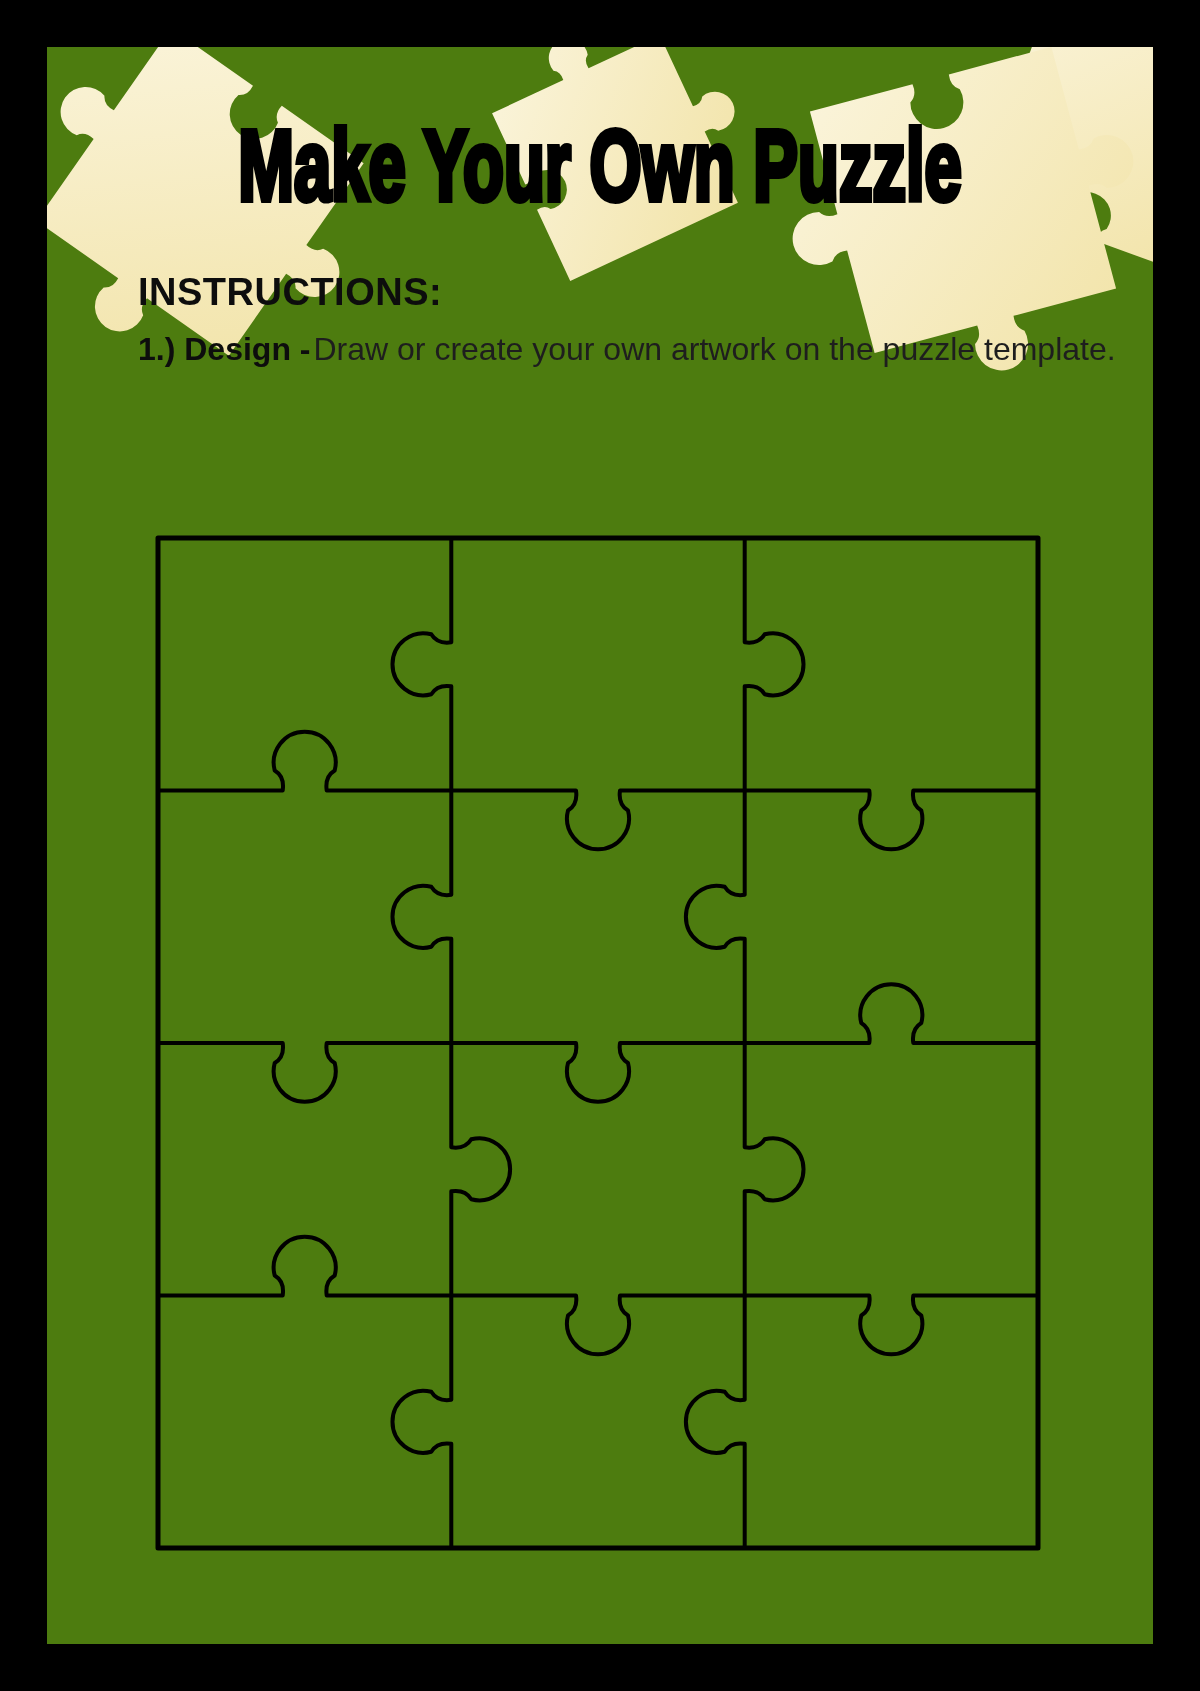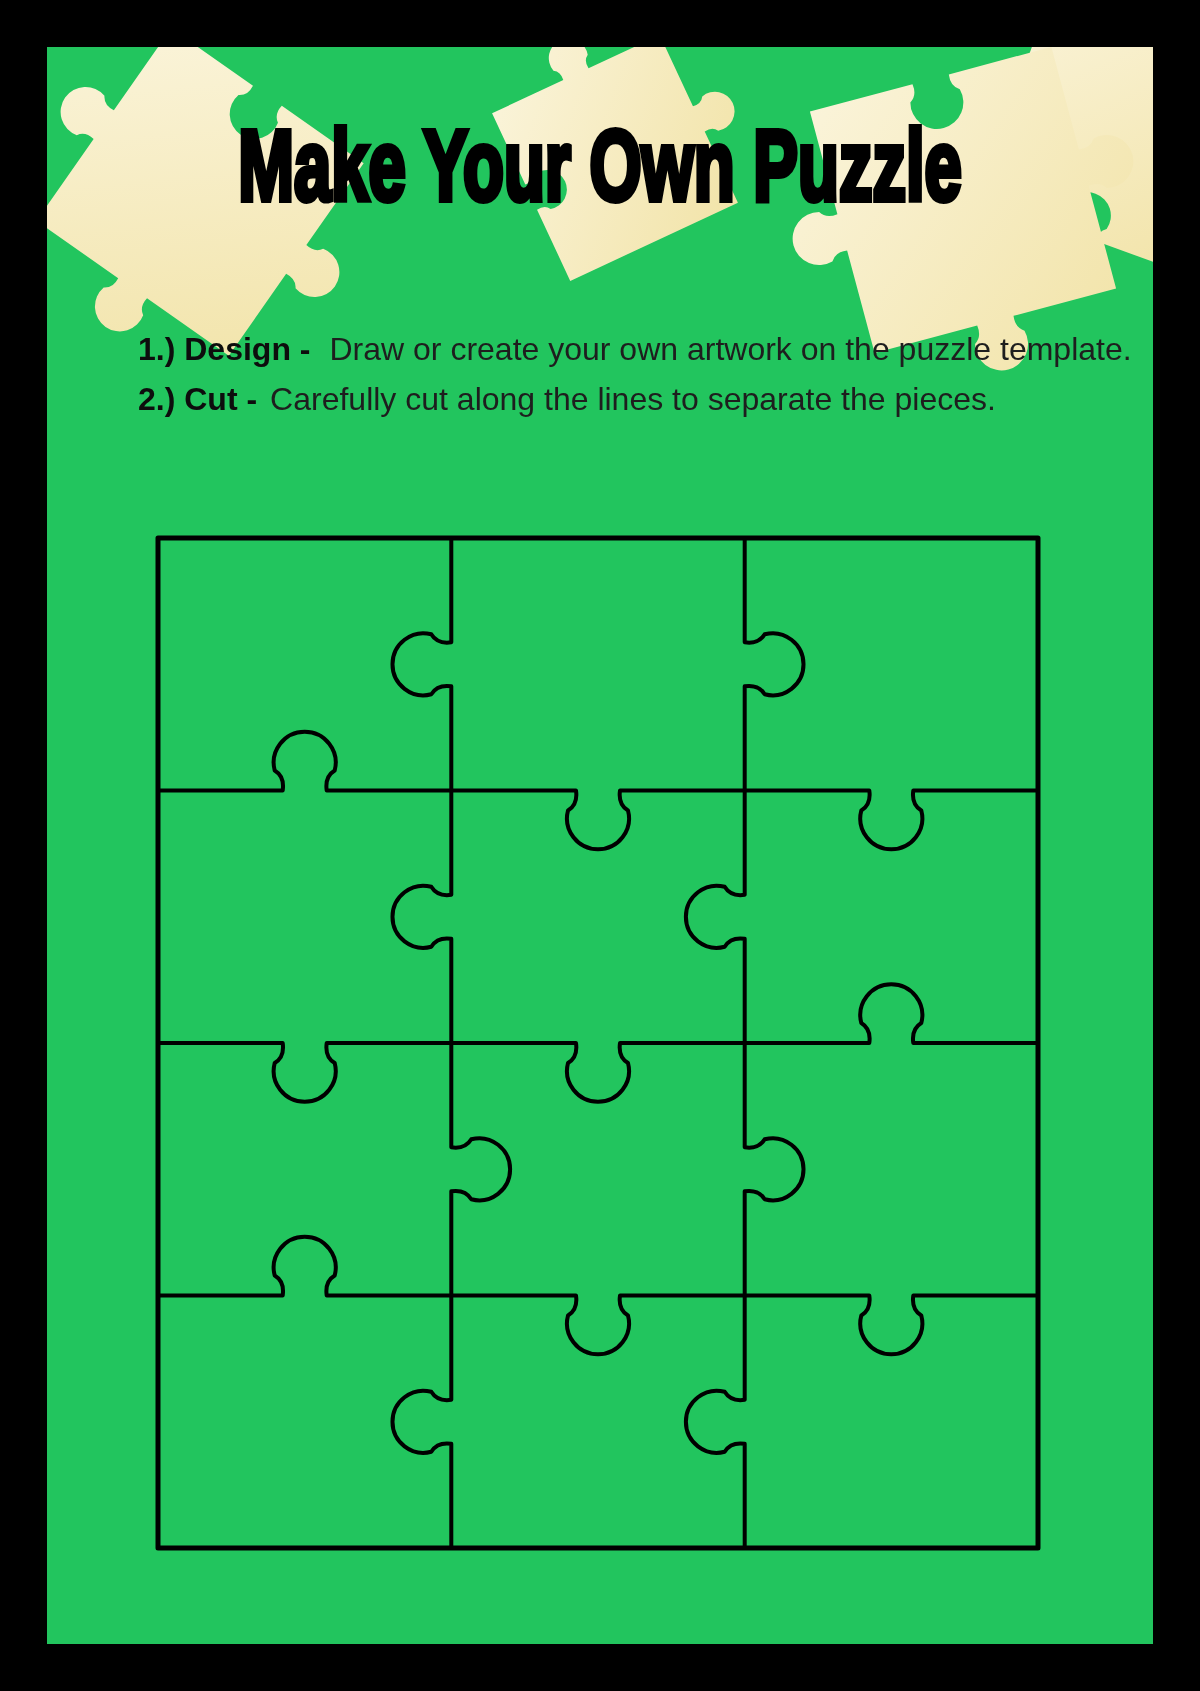--- a/index.html
+++ b/index.html
@@ -1,19 +1,19 @@
 <!DOCTYPE html>
 <html><head>
 <meta charset="utf-8">
 <style>
   html,body{margin:0;padding:0;background:#222;}
   #page{
     position:relative;
     width:1200px;height:1691px;
-    background:#22c55e;
+    background:#4d7c0f;
     box-sizing:border-box;
     border:47px solid #000;
     overflow:hidden;
     font-family:"Liberation Sans", sans-serif;
   }
   #decor-svg, #grid-svg{
     position:absolute;left:-47px;top:-47px;width:1200px;height:1691px;
   }
   #title{
     position:absolute;left:-47px;top:68px;width:1200px;
@@ -33,21 +33,21 @@
   }
   .step{
     position:absolute;left:91px;white-space:nowrap;
     font-size:32px;line-height:32px;color:#1e1e1e;
   }
   .step .lbl{font-weight:700;color:#0d0d0d;margin-top:8px;}
   .step .txt{font-weight:400;}
   #step-1{top:286px;}
   #step-2{top:336px;}
   #step-3{top:386px;}
-  #step-1 .txt{margin-left:19px;}
+  #step-1 .txt{margin-left:3px;}
   #step-2 .txt{margin-left:13px;}
   #step-3 .txt{margin-left:9px;}
   #step-3-wrap{
     position:absolute;left:327px;top:432px;
     font-size:32px;line-height:32px;font-weight:400;color:#1e1e1e;
     white-space:nowrap;
   }
 </style>
 </head>
 <body>
@@ -64,26 +64,24 @@
     <g id="decor-group">
         <path d="M -117.5 -117.5 L -17.6 -117.5 Q -16 -106.3 -24.1 -101.5 A 24.9 24.9 0 1 0 24.1 -101.5 Q 16 -106.3 17.6 -117.5 L 117.5 -117.5 L 117.5 -17.6 Q 128.7 -16 133.5 -24.1 A 24.9 24.9 0 1 1 133.5 24.1 Q 128.7 16 117.5 17.6 L 117.5 117.5 L 17.6 117.5 Q 16 128.7 24.1 133.5 A 24.9 24.9 0 1 1 -24.1 133.5 Q -16 128.7 -17.6 117.5 L -117.5 117.5 L -117.5 17.6 Q -128.7 16 -133.5 24.1 A 24.9 24.9 0 1 1 -133.5 -24.1 Q -128.7 -16 -117.5 -17.6 L -117.5 -117.5 Z" transform="translate(200 192) rotate(35)" fill="url(#pieceGrad)"></path>
         <path d="M -92.5 -92.5 L -13.9 -92.5 Q -12.6 -101.3 -18.9 -105.1 A 19.6 19.6 0 1 1 18.9 -105.1 Q 12.6 -101.3 13.9 -92.5 L 92.5 -92.5 L 92.5 -13.9 Q 101.3 -12.6 105.1 -18.9 A 19.6 19.6 0 1 1 105.1 18.9 Q 101.3 12.6 92.5 13.9 L 92.5 92.5 L -92.5 92.5 L -92.5 13.9 Q -83.7 12.6 -79.9 18.9 A 19.6 19.6 0 1 0 -79.9 -18.9 Q -83.7 -12.6 -92.5 -13.9 L -92.5 -92.5 Z" transform="translate(615 158) rotate(-25)" fill="url(#pieceGrad)"></path>
         <path d="M -110 -110 L -16.5 -110 Q -15 -120.5 -22.5 -125 A 23.3 23.3 0 1 1 22.5 -125 Q 15 -120.5 16.5 -110 L 110 -110 L 110 -16.5 Q 120.5 -15 125 -22.5 A 23.3 23.3 0 1 1 125 22.5 Q 120.5 15 110 16.5 L 110 110 L 16.5 110 Q 15 99.5 22.5 95 A 23.3 23.3 0 1 0 -22.5 95 Q -15 99.5 -16.5 110 L -110 110 L -110 -110 Z" transform="translate(1118 132) rotate(20)" fill="url(#pieceGrad)"></path>
         <path d="M -125 -125 L -18.8 -125 Q -17.1 -113.1 -25.6 -107.9 A 26.5 26.5 0 1 0 25.6 -107.9 Q 17.1 -113.1 18.8 -125 L 125 -125 L 125 -18.8 Q 136.9 -17.1 142.1 -25.6 A 26.5 26.5 0 1 1 142.1 25.6 Q 136.9 17.1 125 18.8 L 125 125 L 18.8 125 Q 17.1 136.9 25.6 142.1 A 26.5 26.5 0 1 1 -25.6 142.1 Q -17.1 136.9 -18.8 125 L -125 125 L -125 18.8 Q -136.9 17.1 -142.1 25.6 A 26.5 26.5 0 1 1 -142.1 -25.6 Q -136.9 -17.1 -125 -18.8 L -125 -125 Z" transform="translate(963 200) rotate(-15)" fill="url(#pieceGrad)"></path>
       </g>
   </svg>
 
   <div id="title">Make Your Own Puzzle</div>
 
+  <div id="instructions-heading">INSTRUCTIONS:</div>
 
   <div class="step" id="step-1">
     <span class="lbl">1.) Design -</span><span class="txt">Draw or create your own artwork on the puzzle template.</span>
-  </div>
-  <div class="step" id="step-2">
-    <span class="lbl">2.) Cut -</span><span class="txt">Carefully cut along the lines to separate the pieces.</span>
   </div>
 
   <svg id="grid-svg" viewBox="0 0 1200 1691" aria-hidden="true">
     <g id="grid-group" fill="none" stroke-linejoin="round" stroke-linecap="round" stroke="#000000">
         <path d="M 158 538 H 1038 V 1548 H 158 Z" stroke-width="5"></path>
         <path d="M 451.3 538 L 451.3 642.3 Q 437.3 644.3 431.3 634.3 A 31 31 0 1 0 431.3 694.3 Q 437.3 684.3 451.3 686.3 L 451.3 894.8 Q 437.3 896.8 431.3 886.8 A 31 31 0 1 0 431.3 946.8 Q 437.3 936.8 451.3 938.8 L 451.3 1147.3 Q 465.3 1149.3 471.3 1139.3 A 31 31 0 1 1 471.3 1199.3 Q 465.3 1189.3 451.3 1191.3 L 451.3 1399.8 Q 437.3 1401.8 431.3 1391.8 A 31 31 0 1 0 431.3 1451.8 Q 437.3 1441.8 451.3 1443.8 L 451.3 1548" stroke-width="4"></path>
         <path d="M 744.7 538 L 744.7 642.3 Q 758.7 644.3 764.7 634.3 A 31 31 0 1 1 764.7 694.3 Q 758.7 684.3 744.7 686.3 L 744.7 894.8 Q 730.7 896.8 724.7 886.8 A 31 31 0 1 0 724.7 946.8 Q 730.7 936.8 744.7 938.8 L 744.7 1147.3 Q 758.7 1149.3 764.7 1139.3 A 31 31 0 1 1 764.7 1199.3 Q 758.7 1189.3 744.7 1191.3 L 744.7 1399.8 Q 730.7 1401.8 724.7 1391.8 A 31 31 0 1 0 724.7 1451.8 Q 730.7 1441.8 744.7 1443.8 L 744.7 1548" stroke-width="4"></path>
         <path d="M 158 790.5 L 282.7 790.5 Q 284.7 776.5 274.7 770.5 A 31 31 0 1 1 334.7 770.5 Q 324.7 776.5 326.7 790.5 L 576 790.5 Q 578 804.5 568 810.5 A 31 31 0 1 0 628 810.5 Q 618 804.5 620 790.5 L 869.3 790.5 Q 871.3 804.5 861.3 810.5 A 31 31 0 1 0 921.3 810.5 Q 911.3 804.5 913.3 790.5 L 1038 790.5" stroke-width="4"></path>
         <path d="M 158 1043 L 282.7 1043 Q 284.7 1057 274.7 1063 A 31 31 0 1 0 334.7 1063 Q 324.7 1057 326.7 1043 L 576 1043 Q 578 1057 568 1063 A 31 31 0 1 0 628 1063 Q 618 1057 620 1043 L 869.3 1043 Q 871.3 1029 861.3 1023 A 31 31 0 1 1 921.3 1023 Q 911.3 1029 913.3 1043 L 1038 1043" stroke-width="4"></path>
         <path d="M 158 1295.5 L 282.7 1295.5 Q 284.7 1281.5 274.7 1275.5 A 31 31 0 1 1 334.7 1275.5 Q 324.7 1281.5 326.7 1295.5 L 576 1295.5 Q 578 1309.5 568 1315.5 A 31 31 0 1 0 628 1315.5 Q 618 1309.5 620 1295.5 L 869.3 1295.5 Q 871.3 1309.5 861.3 1315.5 A 31 31 0 1 0 921.3 1315.5 Q 911.3 1309.5 913.3 1295.5 L 1038 1295.5" stroke-width="4"></path>

